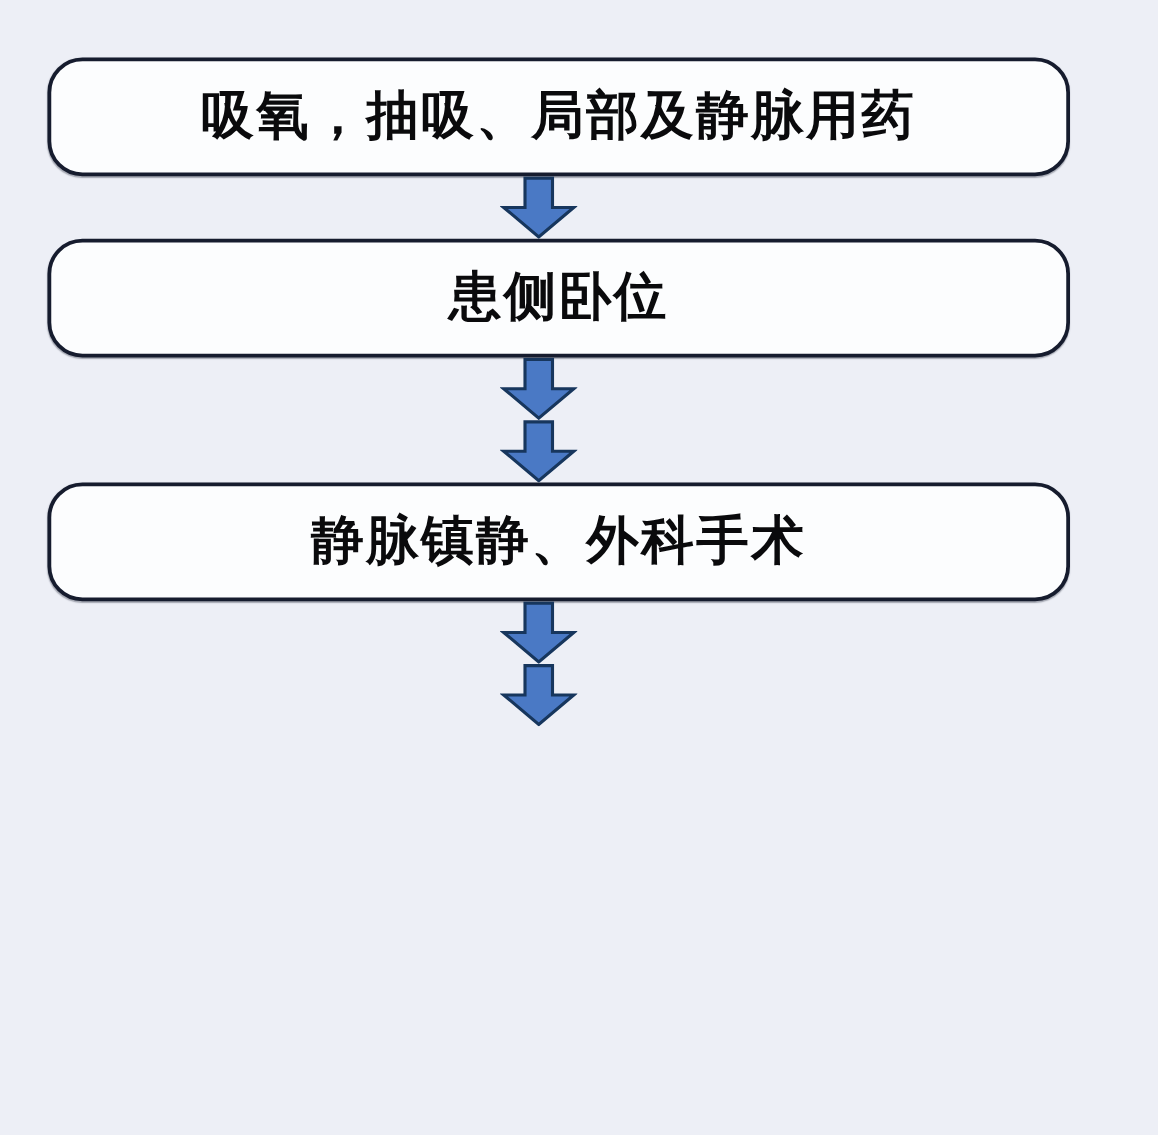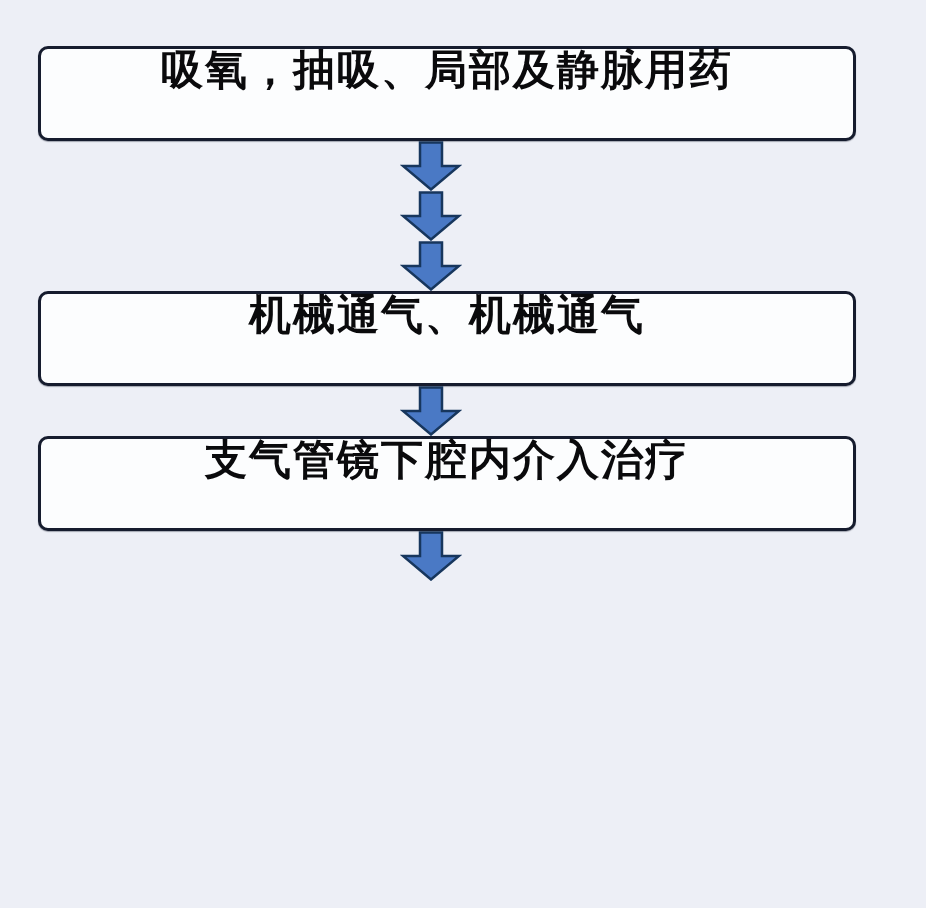--- a/index.html
+++ b/index.html
@@ -15,22 +15,23 @@
     margin-left: 38px;
     padding-top: 46px;
     display: flex;
     flex-direction: column;
   }
   .flow-box {
     width: 100%;
     height: 95px;
     background: #fcfdfe;
     border: 3px solid #161c2e;
-    border-radius: 10px;
+    border-radius: 28px;
     display: flex;
+    align-items: center;
     justify-content: center;
     box-shadow: 0 1px 1px rgba(22,28,46,0.35);
   }
   .flow-box .label {
     font-size: 42px;
     font-weight: bold;
     color: #0a0a0c;
     letter-spacing: 2px;
     white-space: nowrap;
     line-height: 1;
@@ -55,47 +56,47 @@
   <div class="flow-box">
     <span class="label">吸氧，抽吸、局部及静脉用药</span>
   </div>
 
   <div class="connector">
     <svg width="62" height="50" viewBox="0 0 62 50">
       <polygon points="20,1.5 42,1.5 42,25 59,25 31,48.5 3,25 20,25" stroke="#17365d" stroke-width="2.5" stroke-linejoin="miter" fill="#4a79c5"></polygon>
     </svg>
   </div>
 
+  <div class="flow-box">
+    <span class="label">患侧卧位</span>
+  </div>
 
   <div class="connector">
     <svg width="62" height="50" viewBox="0 0 62 50">
       <polygon points="20,1.5 42,1.5 42,25 59,25 31,48.5 3,25 20,25" stroke="#17365d" stroke-width="2.5" stroke-linejoin="miter" fill="#4a79c5"></polygon>
     </svg>
   </div>
 
 
   <div class="connector">
     <svg width="62" height="50" viewBox="0 0 62 50">
       <polygon points="20,1.5 42,1.5 42,25 59,25 31,48.5 3,25 20,25" stroke="#17365d" stroke-width="2.5" stroke-linejoin="miter" fill="#4a79c5"></polygon>
     </svg>
   </div>
 
   <div class="flow-box">
-    <span class="label">机械通气、机械通气</span>
+    <span class="label">静脉镇静、外科手术</span>
   </div>
 
   <div class="connector">
     <svg width="62" height="50" viewBox="0 0 62 50">
       <polygon points="20,1.5 42,1.5 42,25 59,25 31,48.5 3,25 20,25" stroke="#17365d" stroke-width="2.5" stroke-linejoin="miter" fill="#4a79c5"></polygon>
     </svg>
   </div>
 
-  <div class="flow-box">
-    <span class="label">支气管镜下腔内介入治疗</span>
-  </div>
 
   <div class="connector">
     <svg width="62" height="50" viewBox="0 0 62 50">
       <polygon points="20,1.5 42,1.5 42,25 59,25 31,48.5 3,25 20,25" stroke="#17365d" stroke-width="2.5" stroke-linejoin="miter" fill="#4a79c5"></polygon>
     </svg>
   </div>
 
 
 </div>
 

